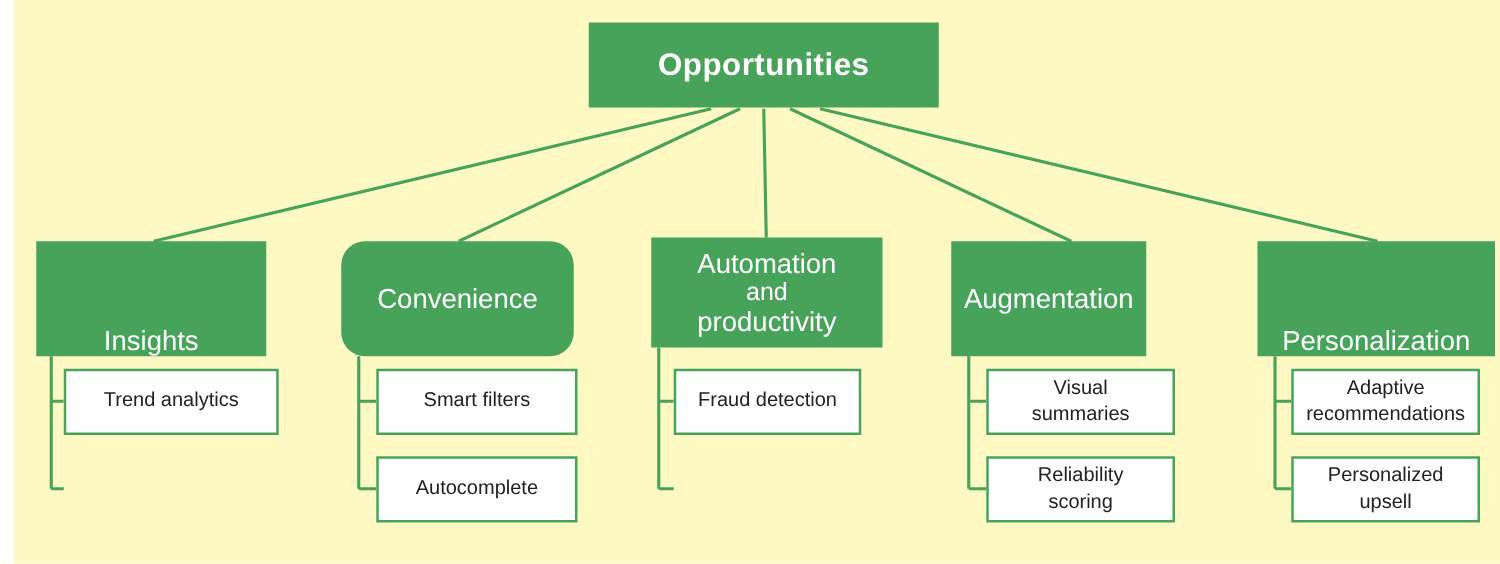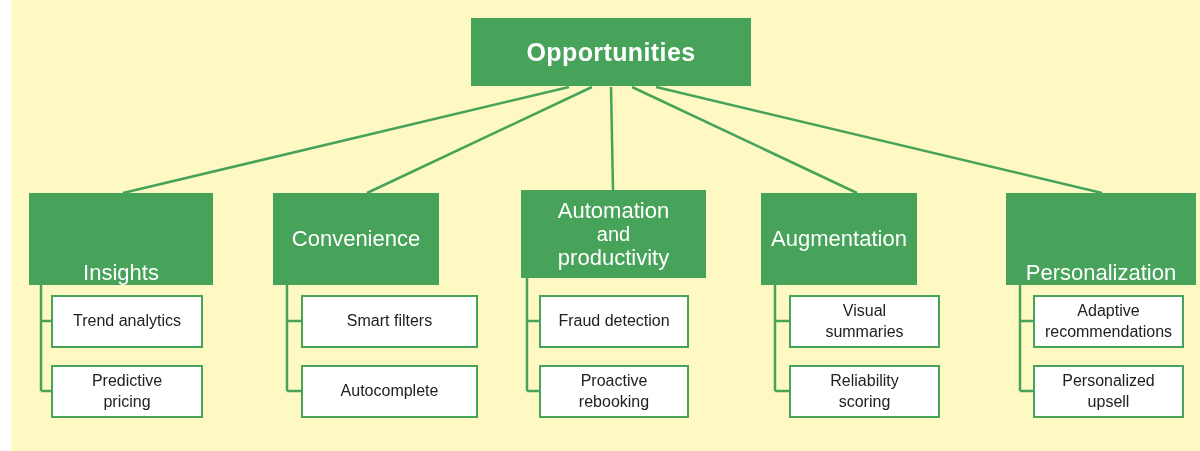--- a/index.html
+++ b/index.html
@@ -23,37 +23,37 @@
     position: absolute; background: var(--green); color: #fff;
     display: flex; flex-direction: column; align-items: center; justify-content: center;
     text-align: center;
   }
   .root-box {
     left: 460px; top: 18px; width: 280px; height: 68px;
     font-size: 25px; font-weight: 700; letter-spacing: 0.4px;
   }
   .cat-box { top: 193px; height: 92px; font-size: 22px; font-weight: 500; line-height: 1.2; }
   #cat-0 { left: 18px;  width: 184px; justify-content: flex-end; }
-  #cat-1 { left: 262px; width: 166px; }
+  #cat-1 { left: 262px; width: 186px; border-radius: 19px; }
   #cat-2 { left: 510px; top: 190px; height: 88px; width: 185px; }
   #cat-3 { left: 750px; width: 156px; }
   #cat-4 { left: 995px; width: 190px; justify-content: flex-end; }
   .cat-line-small { font-size: 20px; font-weight: 500; display: block; line-height: 1.1; }
   .cat-line { display: block; line-height: 1.15; }
 
   .leaf {
     position: absolute; background: #fff; border: 2px solid var(--green); color: var(--text);
     display: flex; align-items: center; justify-content: center; text-align: center;
     font-size: 16px; line-height: 1.3; padding: 4px 8px; height: 53px;
   }
   .leaf span { white-space: pre-line; }
   .row-1 { top: 295px; }
   .row-2 { top: 365px; }
-  .col-0 { left: 40px;   width: 152px; }
-  .col-1 { left: 290px;  width: 177px; }
+  .col-0 { left: 40px;   width: 172px; }
+  .col-1 { left: 290px;  width: 161px; }
   .col-2 { left: 528px;  width: 150px; }
   .col-3 { left: 778px;  width: 151px; }
   .col-4 { left: 1022px; width: 151px; }
 </style>
 </head>
 <body>
 
 <div class="stage">
 
   <svg class="connectors" viewBox="0 0 1200 451">
@@ -93,38 +93,30 @@
     <span class="cat-line">Augmentation</span>
   </div>
 
   <div class="green-box cat-box" id="cat-4">
     <span class="cat-line">Personalization</span>
   </div>
 
   <div class="leaf col-0 row-1">
     <span>Trend analytics</span>
   </div>
-  <div class="leaf col-0 row-2">
-    <span>Predictive
-pricing</span>
-  </div>
 
   <div class="leaf col-1 row-1">
     <span>Smart filters</span>
   </div>
   <div class="leaf col-1 row-2">
     <span>Autocomplete</span>
   </div>
 
   <div class="leaf col-2 row-1">
     <span>Fraud detection</span>
-  </div>
-  <div class="leaf col-2 row-2">
-    <span>Proactive
-rebooking</span>
   </div>
 
   <div class="leaf col-3 row-1">
     <span>Visual
 summaries</span>
   </div>
   <div class="leaf col-3 row-2">
     <span>Reliability
 scoring</span>
   </div>

